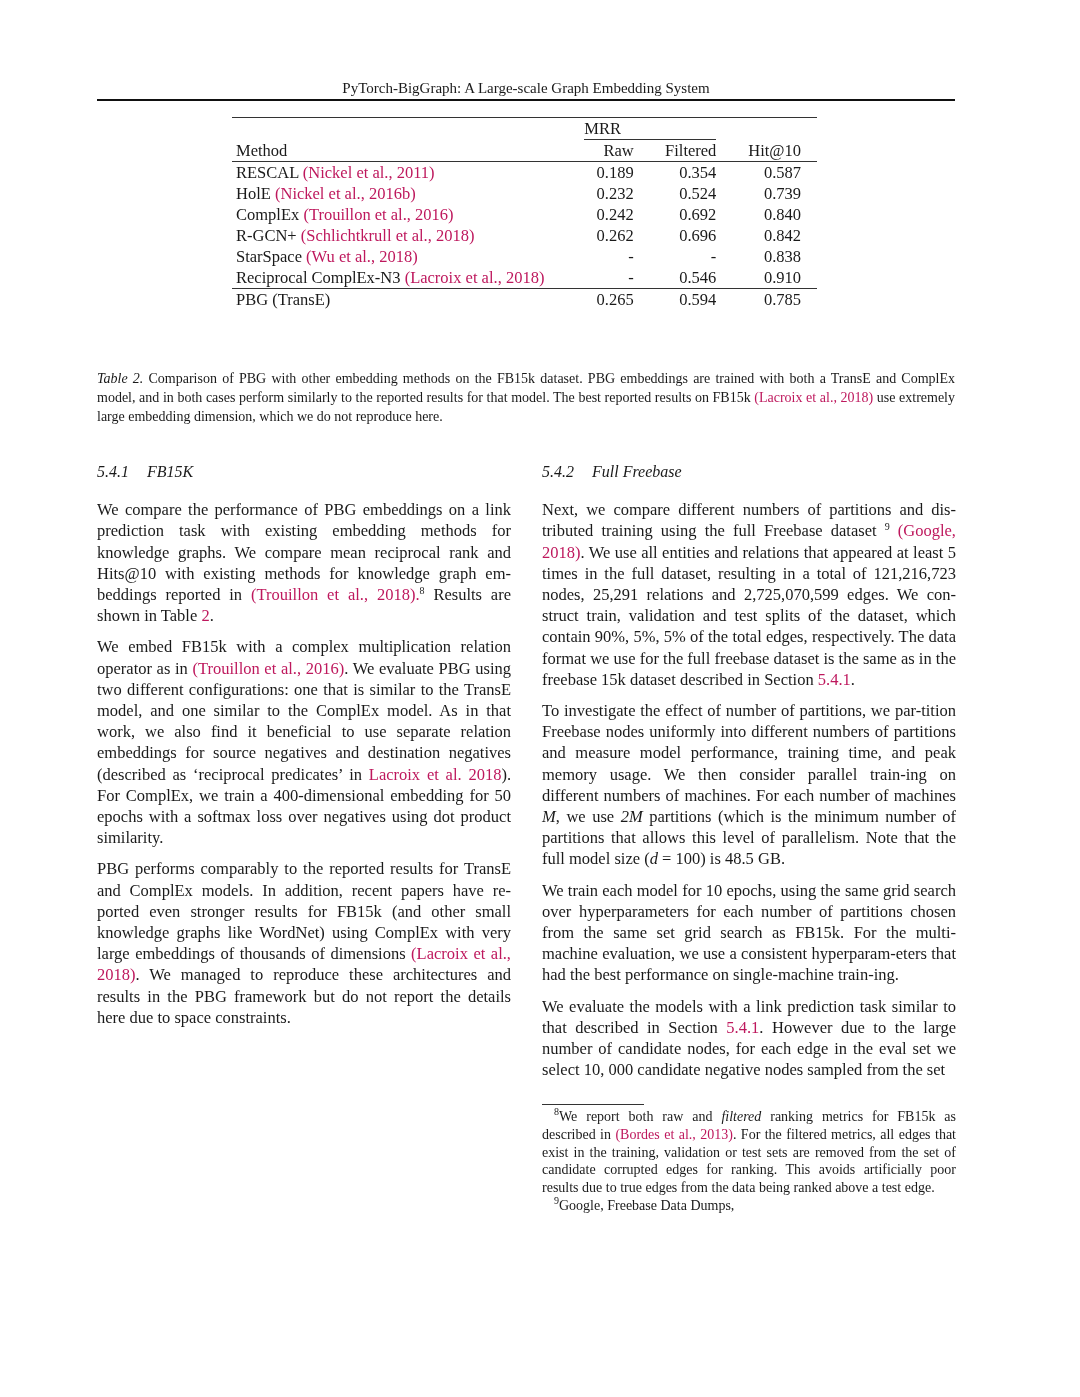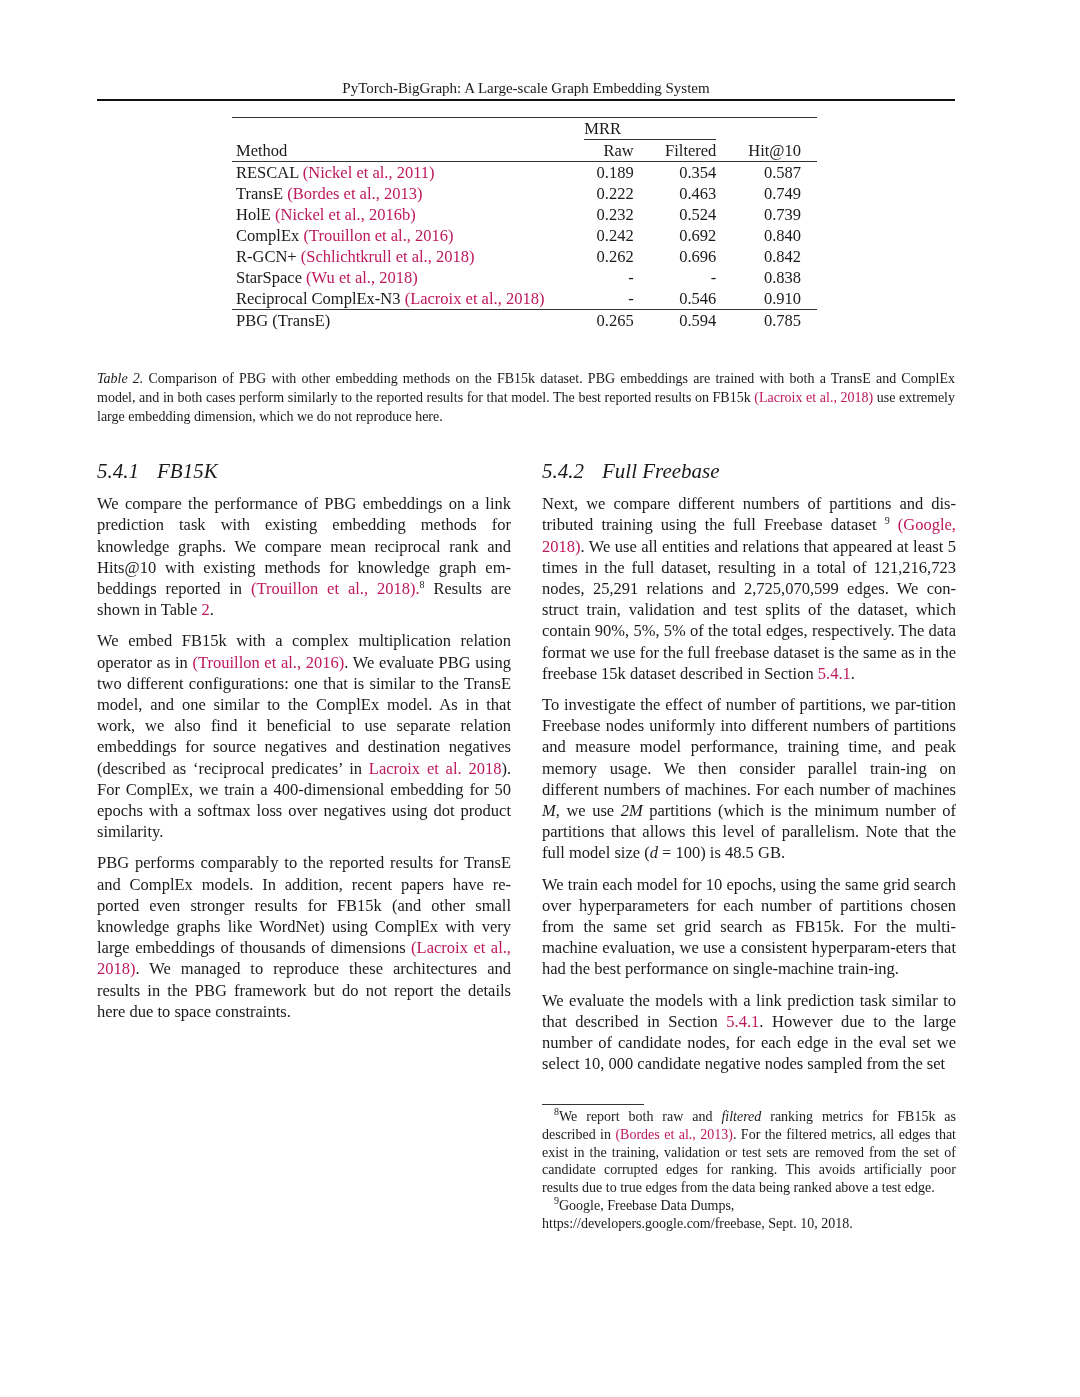--- a/index.html
+++ b/index.html
@@ -22,21 +22,21 @@
   .tbl tr.sep td { border-top:1px solid #333; }
   .tbl tr.bot td { border-bottom:1.5px solid #333; }
   .mrr-cell { text-align:left; }
 
   .caption { position:absolute; left:97px; top:369px; width:858px; font-size:14px; line-height:19px; text-align:justify; }
   .caption i { font-style:italic; }
 
   .col { position:absolute; width:414px; font-size:16.5px; line-height:21.2px; text-align:justify; hyphens:manual; }
   .col-left { left:97px; top:461px; }
   .col-right { left:542px; top:461px; }
-  .sec { font-style:italic; margin:0 0 11px 0; font-size:21px; }
+  .sec { font-style:italic; margin:0 0 17px 0; font-size:16px; }
   .sec .num { margin-right:18px; }
   .col p { margin:0 0 10px 0; }
   sup { font-size:10px; line-height:0; }
   .math { font-style:italic; }
 
   .fn-rule { position:absolute; left:542px; top:1104px; width:102px; border-top:1px solid #333; }
   .footnotes { position:absolute; left:542px; top:1108px; width:414px; font-size:14px; line-height:17.8px; text-align:justify; }
   .footnotes p { margin:0; text-indent:12px; }
   .footnotes p.url { text-indent:0; }
 </style>
@@ -59,26 +59,20 @@
     <td class="c3 num">Filtered</td>
     <td class="c4 num">Hit@10</td>
   </tr>
   </tbody>
     <tbody id="tbody">
       <tr>
         <td class="c1"><span>RESCAL</span> <a class="cite">(Nickel et al., 2011)</a></td>
         <td class="c2 num">0.189</td>
         <td class="c3 num">0.354</td>
         <td class="c4 num">0.587</td>
-      </tr>
-      <tr>
-        <td class="c1"><span>TransE</span> <a class="cite">(Bordes et al., 2013)</a></td>
-        <td class="c2 num">0.222</td>
-        <td class="c3 num">0.463</td>
-        <td class="c4 num">0.749</td>
       </tr>
       <tr>
         <td class="c1"><span>HolE</span> <a class="cite">(Nickel et al., 2016b)</a></td>
         <td class="c2 num">0.232</td>
         <td class="c3 num">0.524</td>
         <td class="c4 num">0.739</td>
       </tr>
       <tr>
         <td class="c1"><span>ComplEx</span> <a class="cite">(Trouillon et al., 2016)</a></td>
         <td class="c2 num">0.242</td>
@@ -128,14 +122,13 @@
   <p><span>Next, we compare different numbers of partitions and dis-tributed training using the full Freebase dataset </span><sup>9</sup><a class="cite"> (Google, 2018)</a><span>. We use all entities and relations that appeared at least 5 times in the full dataset, resulting in a total of 121,216,723 nodes, 25,291 relations and 2,725,070,599 edges. We con-struct train, validation and test splits of the dataset, which contain 90%, 5%, 5% of the total edges, respectively. The data format we use for the full freebase dataset is the same as in the freebase 15k dataset described in Section </span><a class="cite">5.4.1</a><span>.</span></p>
   <p><span>To investigate the effect of number of partitions, we par-tition Freebase nodes uniformly into different numbers of partitions and measure model performance, training time, and peak memory usage. We then consider parallel train-ing on different numbers of machines. For each number of machines </span><span class="math">M</span><span>, we use </span><span class="math">2M</span><span> partitions (which is the minimum number of partitions that allows this level of parallelism. Note that the full model size (</span><span class="math">d</span><span> = 100) is 48.5 GB.</span></p>
   <p>We train each model for 10 epochs, using the same grid search over hyperparameters for each number of partitions chosen from the same set grid search as FB15k. For the multi-machine evaluation, we use a consistent hyperparam-eters that had the best performance on single-machine train-ing.</p>
   <p><span>We evaluate the models with a link prediction task similar to that described in Section </span><a class="cite">5.4.1</a><span>. However due to the large number of candidate nodes, for each edge in the eval set we select 10, 000 candidate negative nodes sampled from the set</span></p>
 </div>
 
 <div class="fn-rule"></div>
 <div class="footnotes">
   <p><sup>8</sup><span>We report both raw and </span><i>filtered</i><span> ranking metrics for FB15k as described in </span><a class="cite">(Bordes et al., 2013)</a><span>. For the filtered metrics, all edges that exist in the training, validation or test sets are removed from the set of candidate corrupted edges for ranking. This avoids artificially poor results due to true edges from the data being ranked above a test edge.</span></p>
   <p><sup>9</sup><span>Google, Freebase Data Dumps,</span></p>
-  <p class="url">https://developers.google.com/freebase, Sept. 10, 2018.</p>
 </div>
 
 </body></html>

